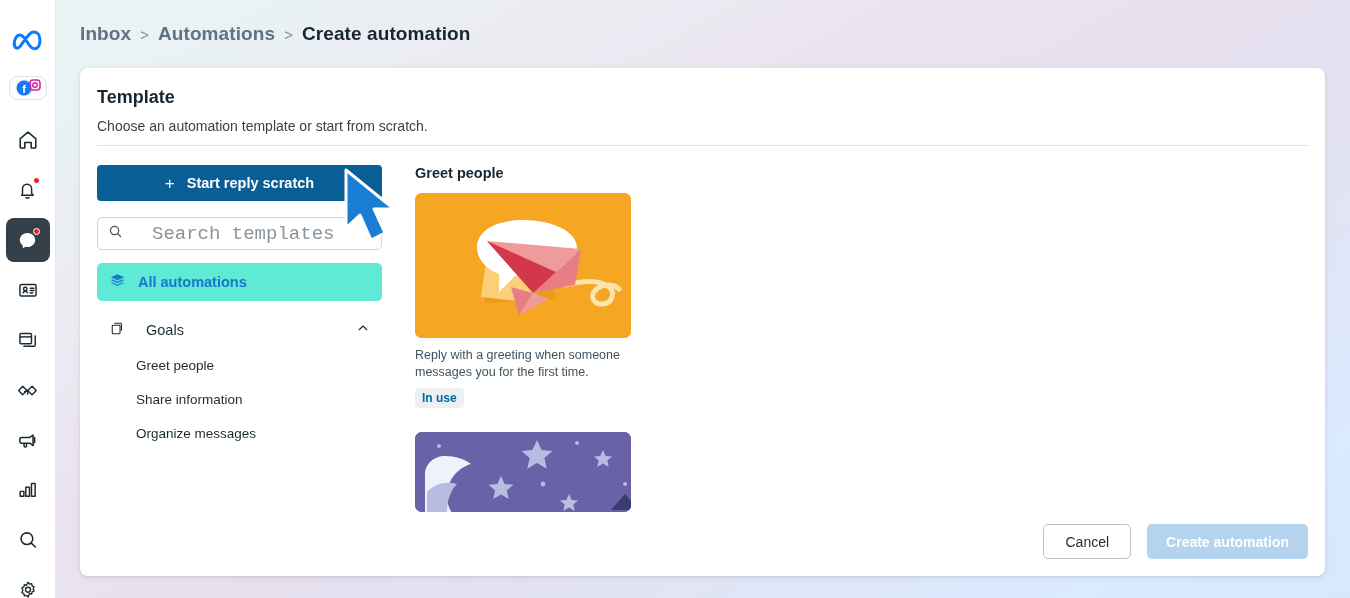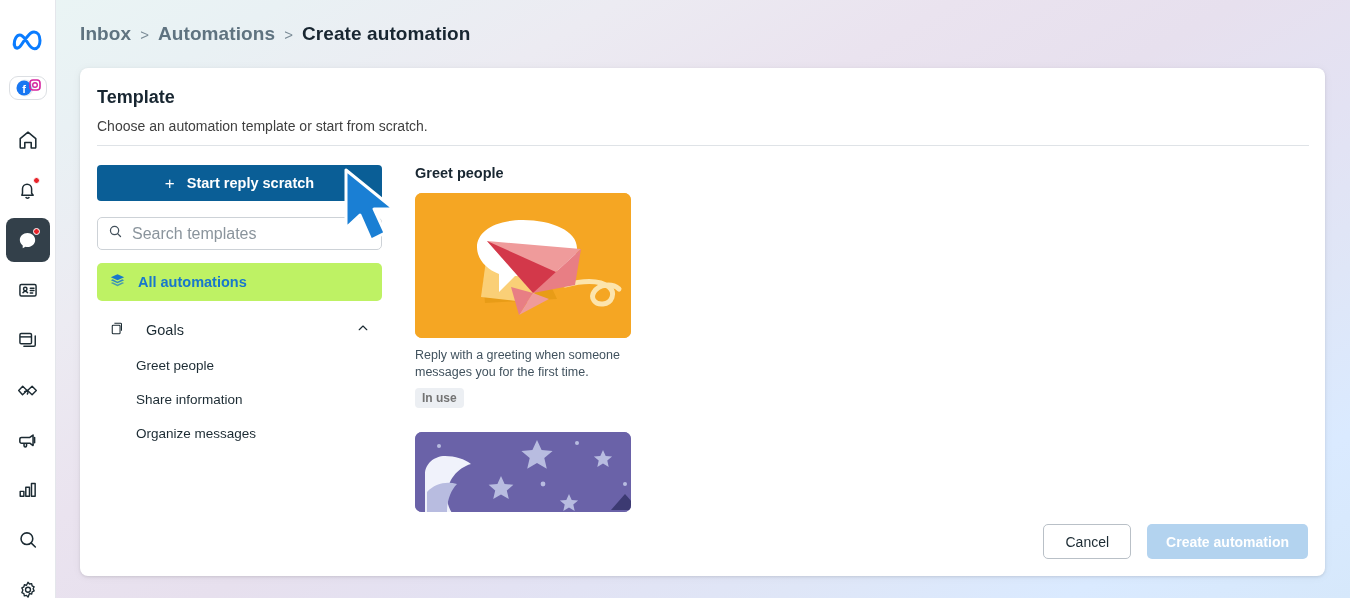--- a/index.html
+++ b/index.html
@@ -96,29 +96,30 @@
   }
   #scratch-btn .plus { font-size: 17px; font-weight: 400; line-height: 1; }
   #search-wrap {
     margin-top: 16px; width: 285px; height: 33px;
     border: 1px solid #cdd2d7; border-radius: 5px;
     display: flex; align-items: center; padding: 0 10px; gap: 9px;
     background: #fff;
   }
   #search-input {
     border: none; outline: none; flex: 1;
-    font-size: 16px; color: #1c2b33;
-    font-family: Liberation Sans, sans-serif;
+    font-size: 19px; color: #1c2b33;
+    font-family: Liberation Mono, monospace;
     background: transparent;
+    margin-left: 20px;
   }
   #search-input::placeholder { color: #8a949c; }
 
   #all-auto {
     margin-top: 13px; width: 285px; height: 38px;
-    background: #bef264; border-radius: 5px;
+    background: #5eead4; border-radius: 5px;
     display: flex; align-items: center; gap: 12px;
     padding: 0 12px; cursor: pointer;
   }
   #all-auto .lbl { font-size: 14.5px; font-weight: 700; color: #1877cc; }
 
   #goals-row {
     margin-top: 11px; width: 285px; height: 36px;
     display: flex; align-items: center; gap: 20px;
     padding: 0 12px; cursor: pointer;
   }
@@ -135,21 +136,21 @@
   #group-title { font-size: 14.5px; font-weight: 700; color: #182631; margin-bottom: 12px; }
   .tpl-card { width: 216px; cursor: pointer; }
   .tpl-thumb {
     width: 216px; height: 145px; border-radius: 7px;
     position: relative; overflow: hidden;
   }
   .tpl-name { margin-top: 16px; font-size: 14.5px; font-weight: 700; color: #182631; }
   .tpl-desc { margin-top: 9px; font-size: 12.5px; color: #41525e; line-height: 1.33; width: 206px; }
   .badge {
     display: inline-block; margin-top: 8px;
-    background: #eceff3; color: #737373;
+    background: #eceff3; color: #0369a1;
     font-size: 12px; font-weight: 700;
     padding: 3px 7px; border-radius: 4px;
   }
   #tpl-card-2 { margin-top: 24px; }
 
   
   #footer { position: absolute; right: 17px; bottom: 17px; display: flex; gap: 16px; align-items: center; }
   #cancel-btn {
     height: 35px; padding: 0 21px;
     background: #fff; border: 1px solid #b9c0c7;

